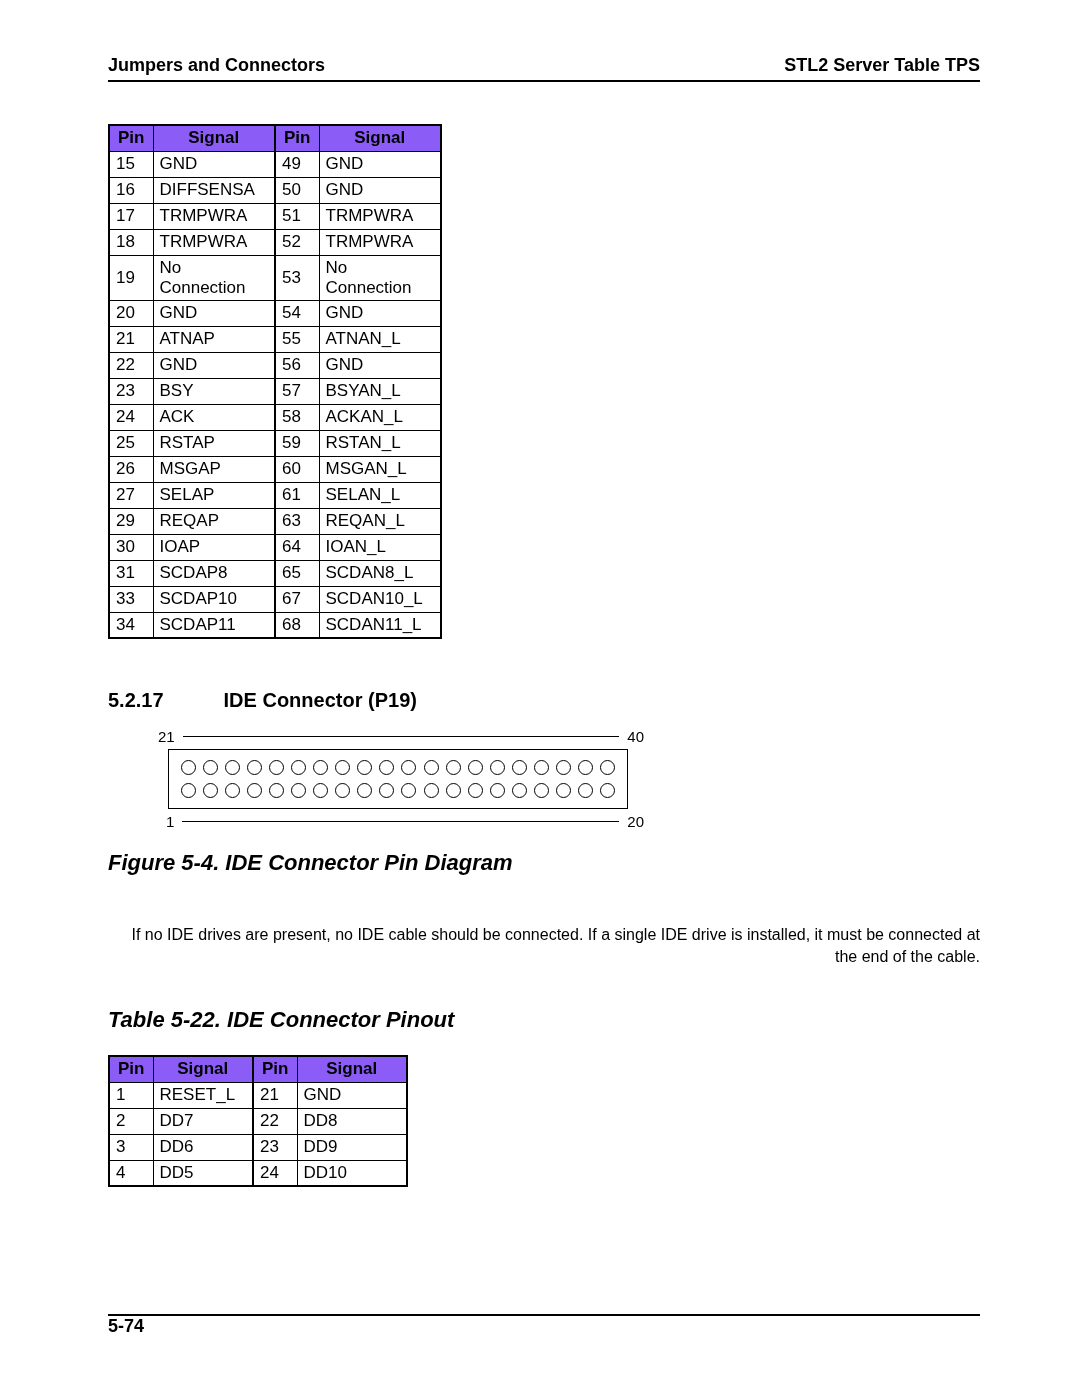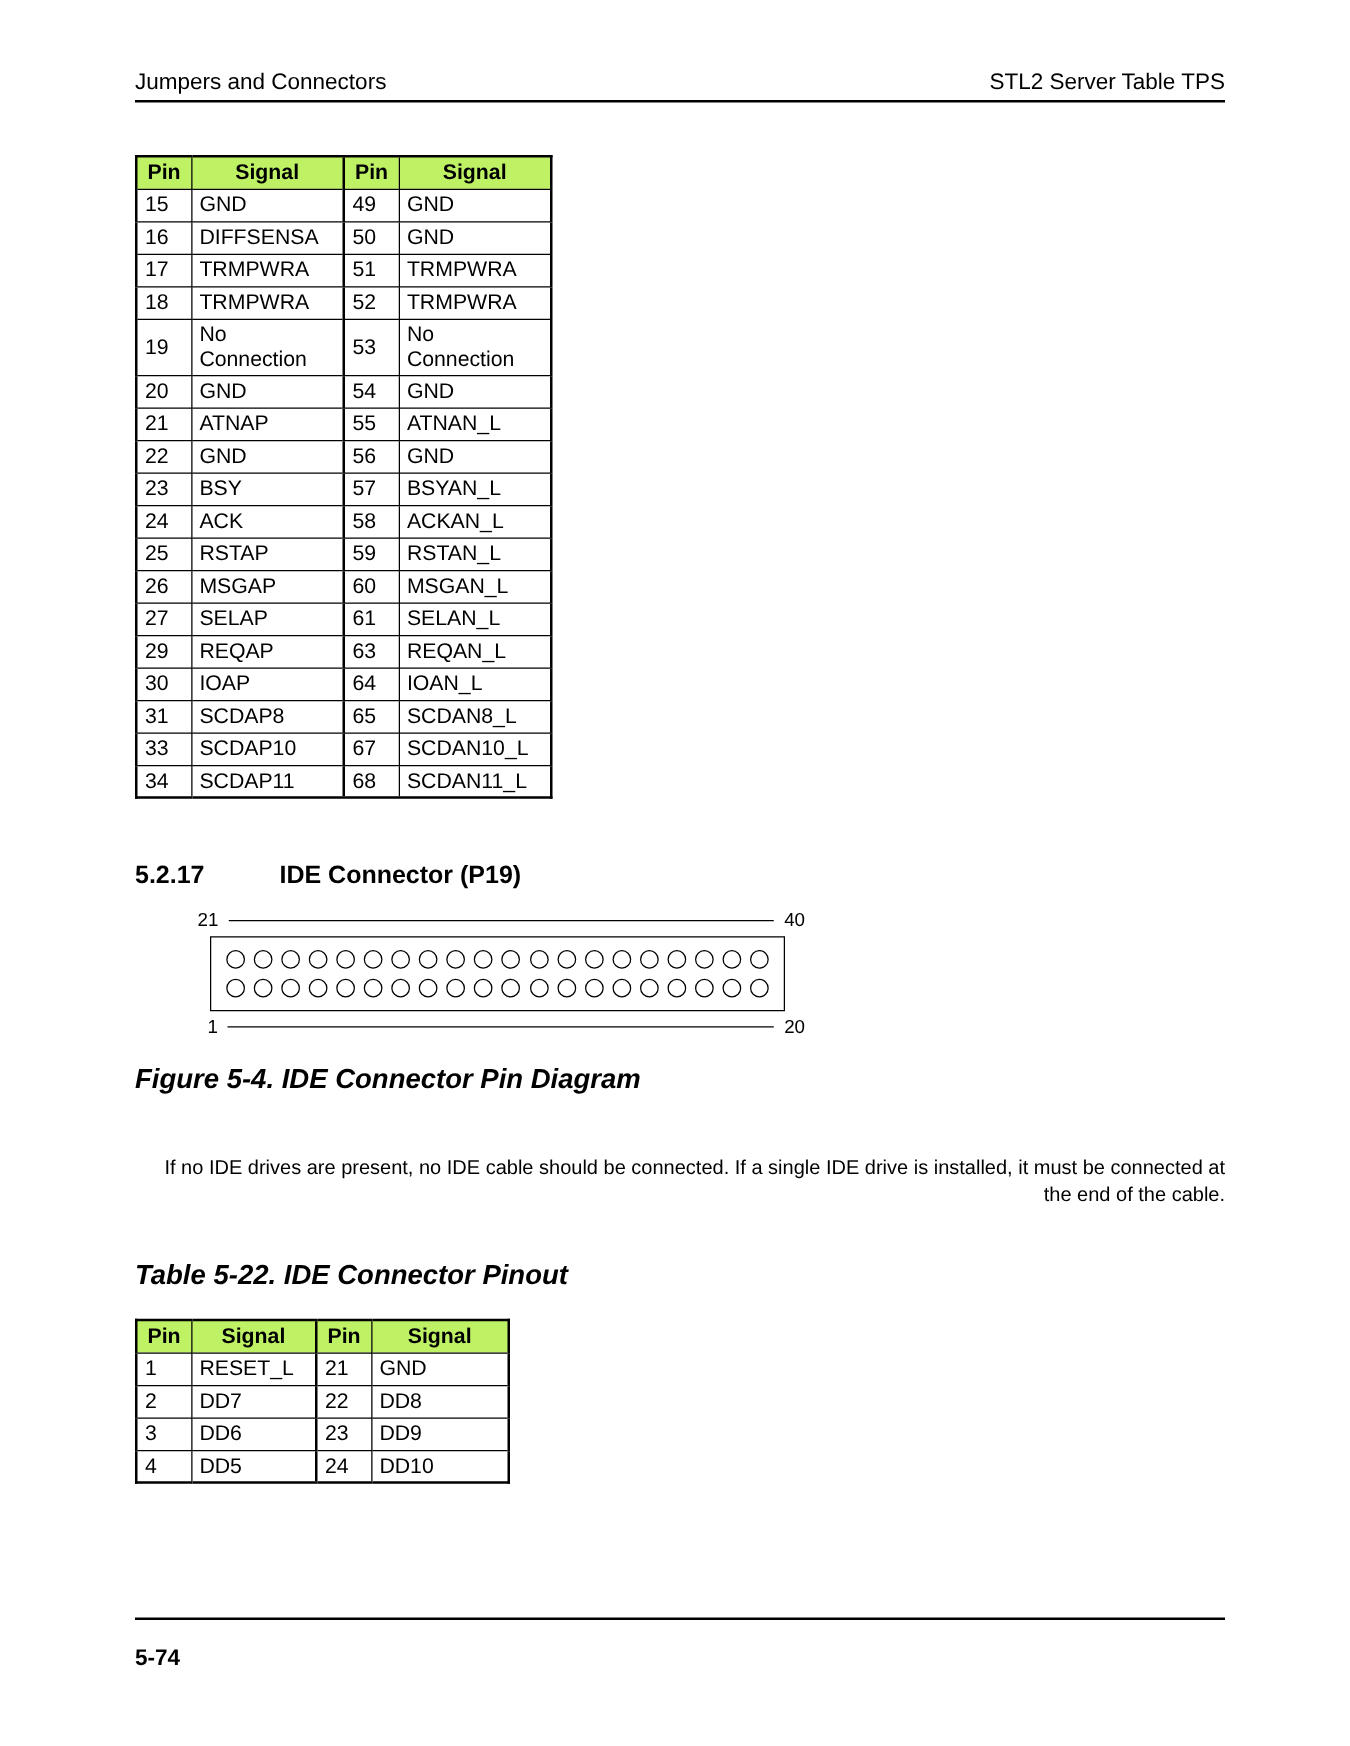--- a/index.html
+++ b/index.html
@@ -11,42 +11,42 @@
     width: 1080px;
     height: 1397px;
     position: relative;
   }
   .page {
     padding: 55px 100px 0 108px;
   }
   .header-line {
     display: flex;
     justify-content: space-between;
-    font-weight: normal;
+    font-weight: bold;
     font-size: 18px;
     border-bottom: 2px solid #000;
     padding-bottom: 4px;
     margin-bottom: 42px;
   }
 
   
   table.pin {
     border-collapse: collapse;
     font-size: 17px;
     margin-bottom: 50px;
   }
   table.pin th, table.pin td {
     border: 1px solid #000;
     padding: 2px 6px 2px 6px;
     text-align: left;
     font-weight: normal;
     height: 26px;
   }
   table.pin th {
-    background: #bef264;
+    background: #8b5cf6;
     font-weight: bold;
     text-align: center;
   }
   table.pin .col-pin  { width: 44px; }
   table.pin .col-sig  { width: 122px; }
   
   table.pin { border: 2px solid #000; }
   table.pin th { border-top: 2px solid #000; }
   table.pin tr:last-child td { border-bottom: 2px solid #000; }
   table.pin td:first-child, table.pin th:first-child { border-left: 2px solid #000; }
@@ -95,21 +95,21 @@
   }
   .conn-label-row .line { flex: 1; height: 1px; background:#000; }
   .conn-label-row.top { margin-bottom:4px; padding: 0 4px 0 10px; }
   .conn-label-row.bot { margin-top:4px;   padding: 0 4px 0 18px; }
 
   
   .footer {
     position: absolute;
     left: 108px; right: 100px; bottom: 60px;
     border-top: 2px solid #000;
-    padding-top: 20px;
+    padding-top: 0;
     font-weight: bold;
     font-size: 18px;
     margin-top: 16px;
   }
 </style>
 </head>
 <body>
 
 <div class="page">
   <div class="header-line">

